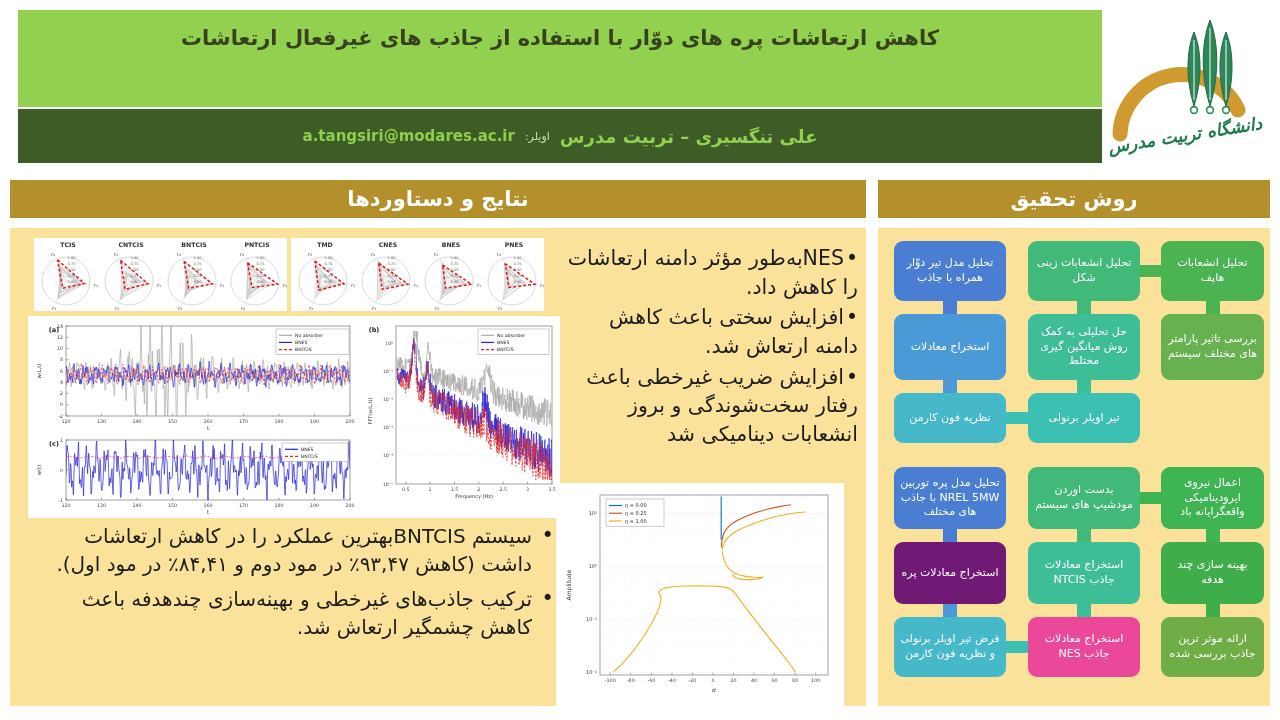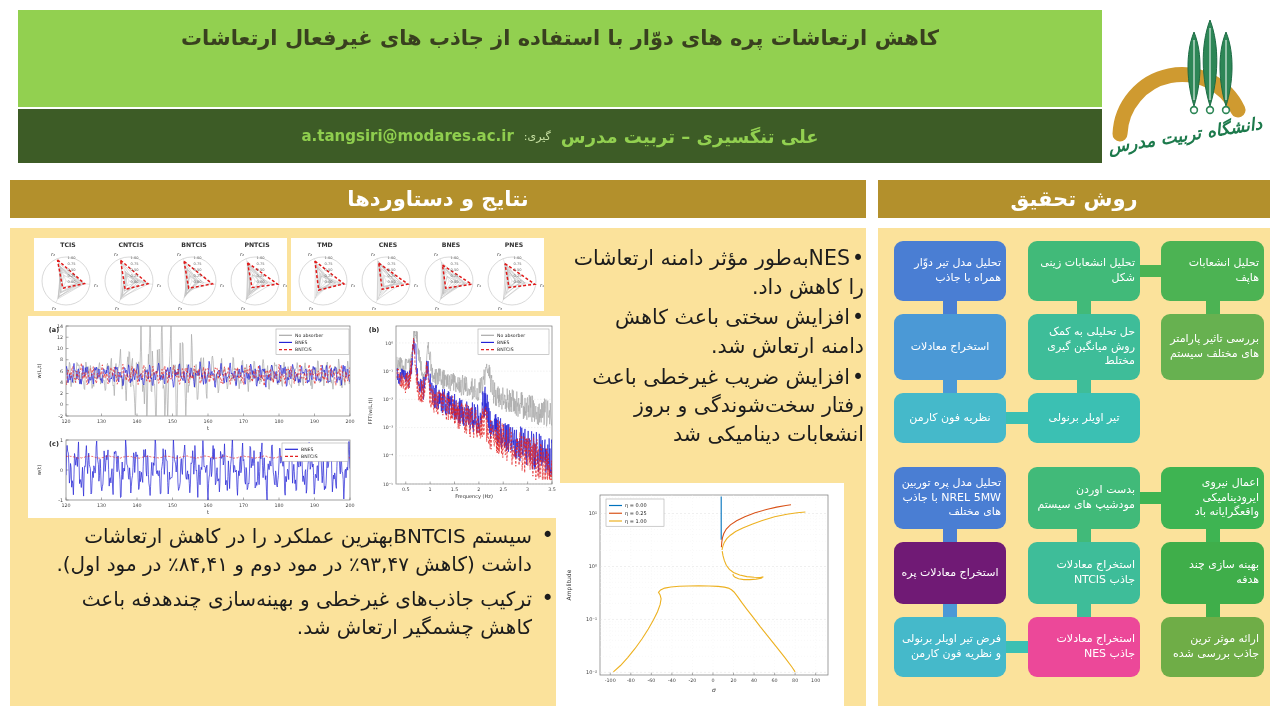--- a/index.html
+++ b/index.html
@@ -26,50 +26,50 @@
   .panel-left{left:10px;top:228px;width:856px;height:478px;}
   .panel-right{left:878px;top:228px;width:392px;height:478px;}
 
   .whitebox{background:#ffffff;}
   .radar1{left:24px;top:10px;width:253px;height:73px;}
   .radar2{left:281px;top:10px;width:253px;height:73px;}
   .figbox{left:18px;top:88px;width:532px;height:202px;}
   .sigmabox{left:546px;top:255px;width:288px;height:223px;}
 
   .bullets-top{left:552px;top:16px;width:296px;font-size:20.5px;line-height:1.4;
-               color:#1c1c1c;text-align:right;margin-left:6px;}
+               color:#1c1c1c;text-align:right;}
   .tb{margin-bottom:2px;}
   .tb::before{content:"•";margin-left:2px;}
 
   .bullets-bottom{left:46px;top:294px;width:502px;font-size:20px;line-height:1.42;
                   color:#1c1c1c;text-align:right;}
   .bb{position:relative;padding-right:26px;margin-bottom:6px;}
   .bb::before{content:"•";position:absolute;right:4px;top:-1px;font-size:21px;}
 
   
   #flowchart{position:absolute;left:0;top:0;width:392px;height:478px;}
   .fbox{position:absolute;border-radius:9px;color:#fff;font-size:11px;line-height:1.35;
-        display:flex;align-items:center;justify-content:center;
+        display:flex;align-items:center;justify-content:center;text-align:center;
         padding:3px 5px;box-sizing:border-box;direction:rtl;}
   .conn{position:absolute;}
 
   svg text{font-family:"DejaVu Sans",sans-serif;}
 </style>
 </head>
 <body>
 
 <div class="page">
 
   <div class="abs title-bar">
     <div class="poster-title">کاهش ارتعاشات پره های دوّار با استفاده از جاذب های غیرفعال ارتعاشات</div>
   </div>
 
   <div class="abs author-bar">
     <span class="author-name">علی تنگسیری – تربیت مدرس</span>
-    <span class="contact-label">گیری:</span>
+    <span class="contact-label">اویلر:</span>
     <a class="email" href="#">a.tangsiri@modares.ac.ir</a>
   </div>
 
   <div class="abs" style="left:1106px;top:8px;width:160px;height:162px;">
     <svg width="160" height="162" viewBox="0 0 160 162">
       <path d="M 14 126 A 62 62 0 0 1 132 102" fill="none" stroke="#cf9a30" stroke-width="15" stroke-linecap="round"></path>
       <g>
         <path d="M 88 24 C 97 46 95 76 88 98 C 81 76 79 46 88 24 Z" fill="#2d8656" stroke="#1c6b44" stroke-width="1"></path>
         <path d="M 104 12 C 114 38 112 72 104 98 C 96 72 94 38 104 12 Z" fill="#2d8656" stroke="#1c6b44" stroke-width="1"></path>
         <path d="M 120 24 C 129 46 127 76 120 98 C 113 76 111 46 120 24 Z" fill="#2d8656" stroke="#1c6b44" stroke-width="1"></path>

